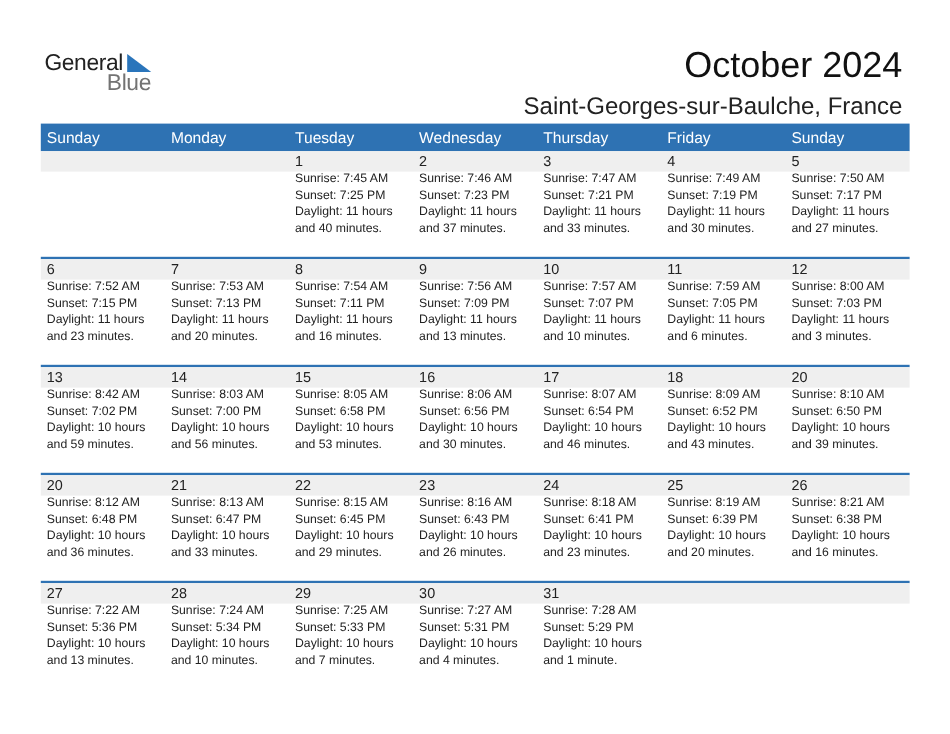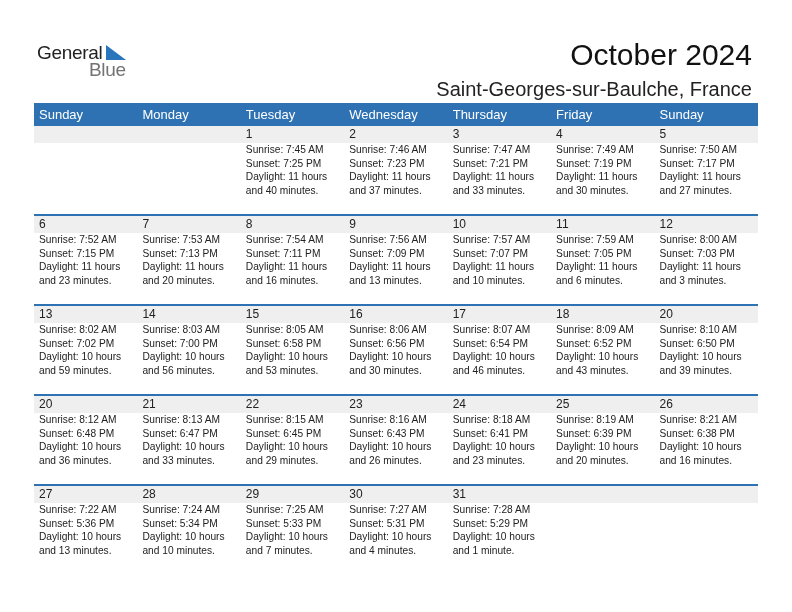--- a/index.html
+++ b/index.html
@@ -150,21 +150,21 @@
             <div class="day-info">Daylight: 11 hours</div>
             <div class="day-info">and 3 minutes.</div>
           </div>
         </div>
       </div>
       <div class="week">
         <div class="week-band"></div>
         <div class="week-cells">
           <div class="day">
             <div class="day-num">13</div>
-            <div class="day-info">Sunrise: 8:02 AM</div>
+            <div class="day-info">Sunrise: 8:42 AM</div>
             <div class="day-info">Sunset: 7:02 PM</div>
             <div class="day-info">Daylight: 10 hours</div>
             <div class="day-info">and 59 minutes.</div>
           </div>
           <div class="day">
             <div class="day-num">14</div>
             <div class="day-info">Sunrise: 8:03 AM</div>
             <div class="day-info">Sunset: 7:00 PM</div>
             <div class="day-info">Daylight: 10 hours</div>
             <div class="day-info">and 56 minutes.</div>

